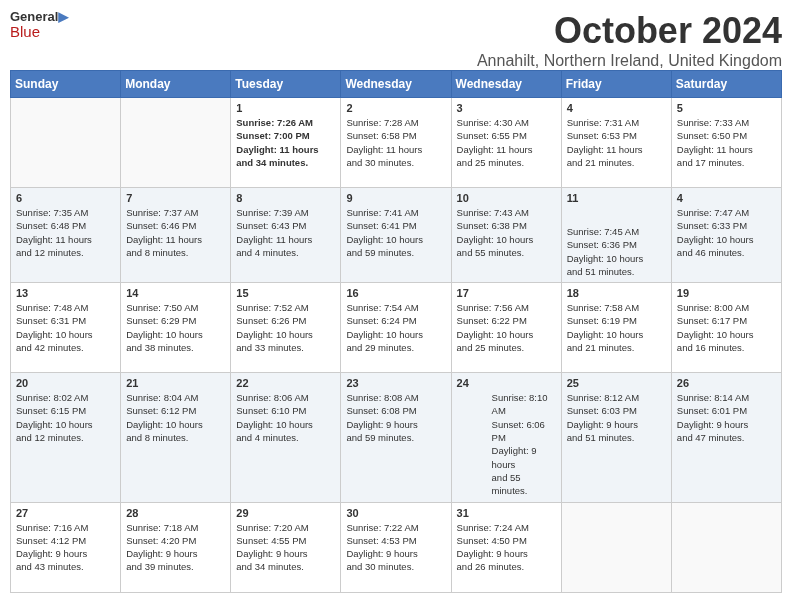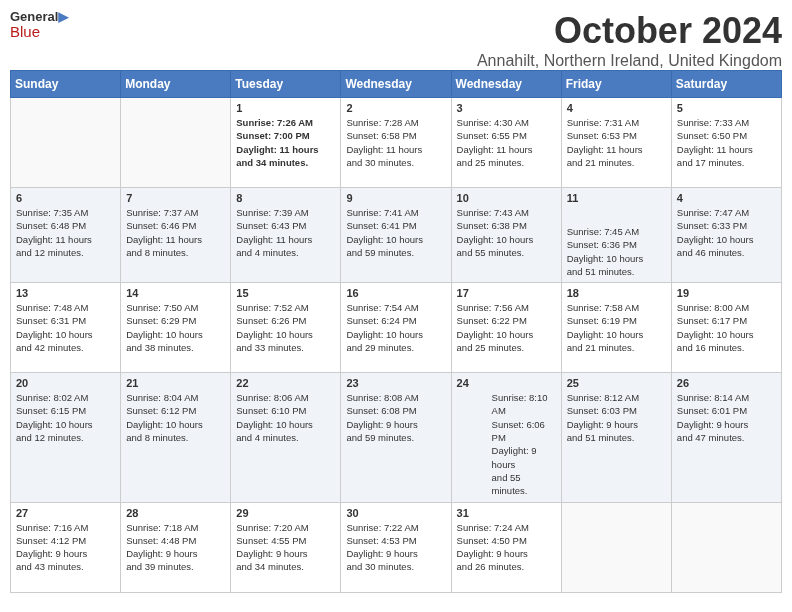--- a/index.html
+++ b/index.html
@@ -314,21 +314,21 @@
         <td>
           <span class="day-num">27</span>
           <div class="day-info" style="white-space: pre-line;">Sunrise: 7:16 AM
 Sunset: 4:12 PM
 Daylight: 9 hours
 and 43 minutes.</div>
         </td>
         <td>
           <span class="day-num">28</span>
           <div class="day-info" style="white-space: pre-line;">Sunrise: 7:18 AM
-Sunset: 4:48 PM
+Sunset: 4:20 PM
 Daylight: 9 hours
 and 39 minutes.</div>
         </td>
         <td>
           <span class="day-num">29</span>
           <div class="day-info" style="white-space: pre-line;">Sunrise: 7:20 AM
 Sunset: 4:55 PM
 Daylight: 9 hours
 and 34 minutes.</div>
         </td>

